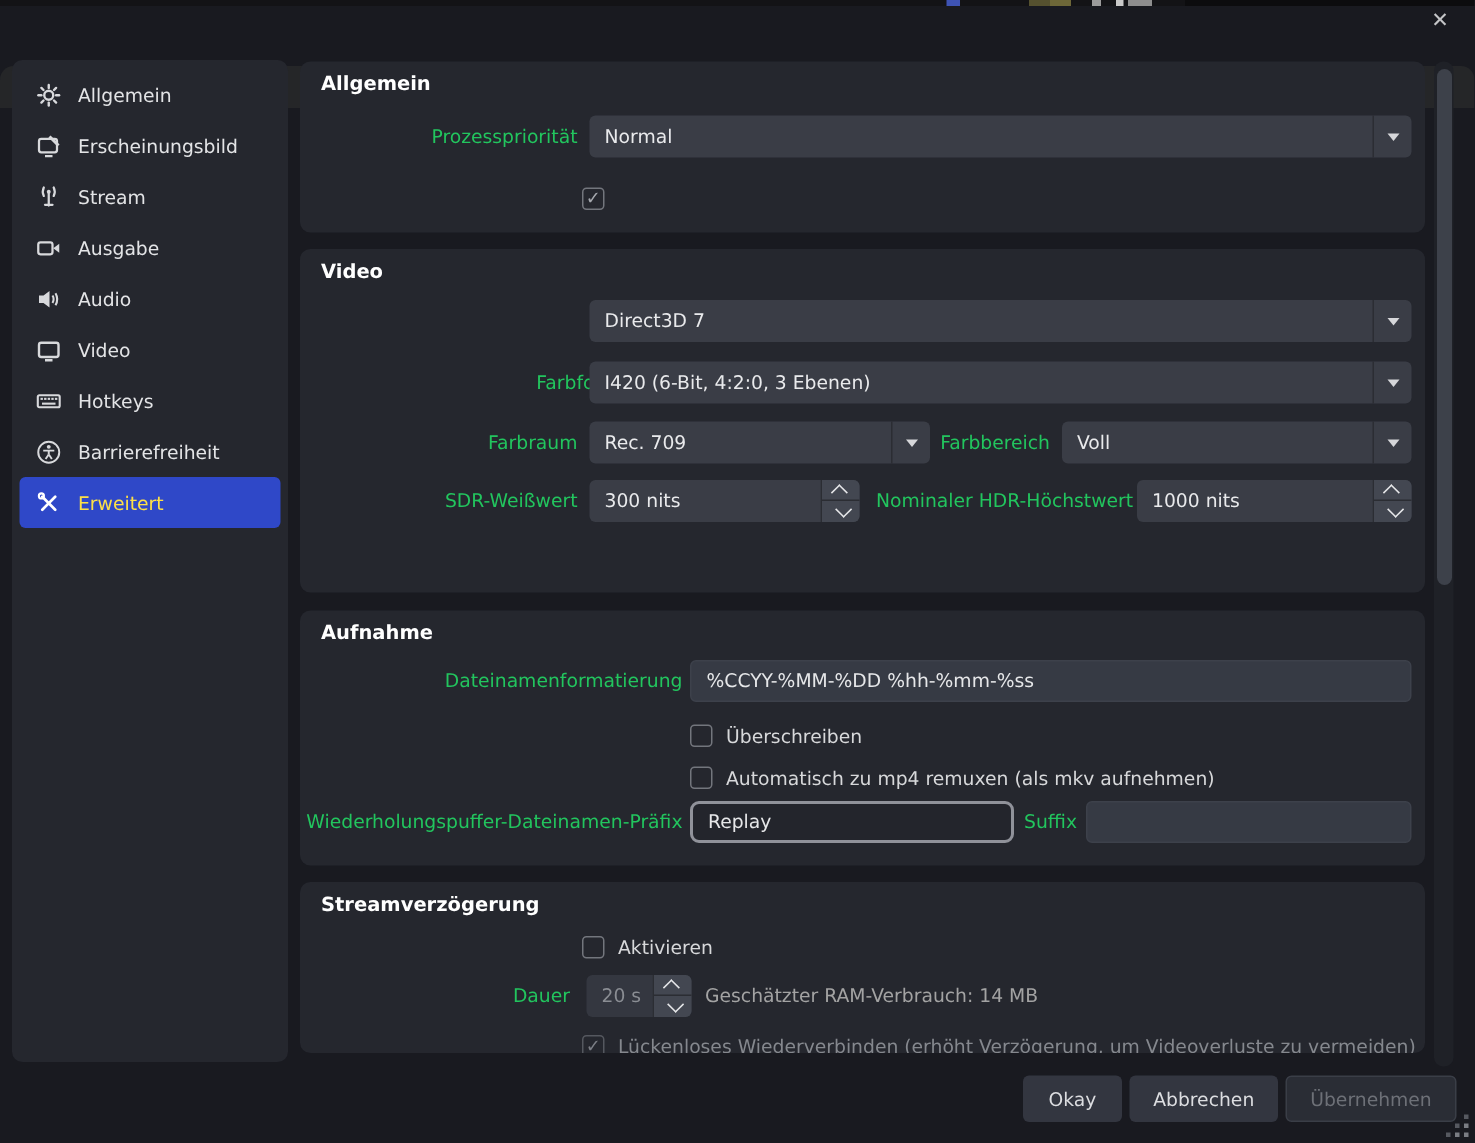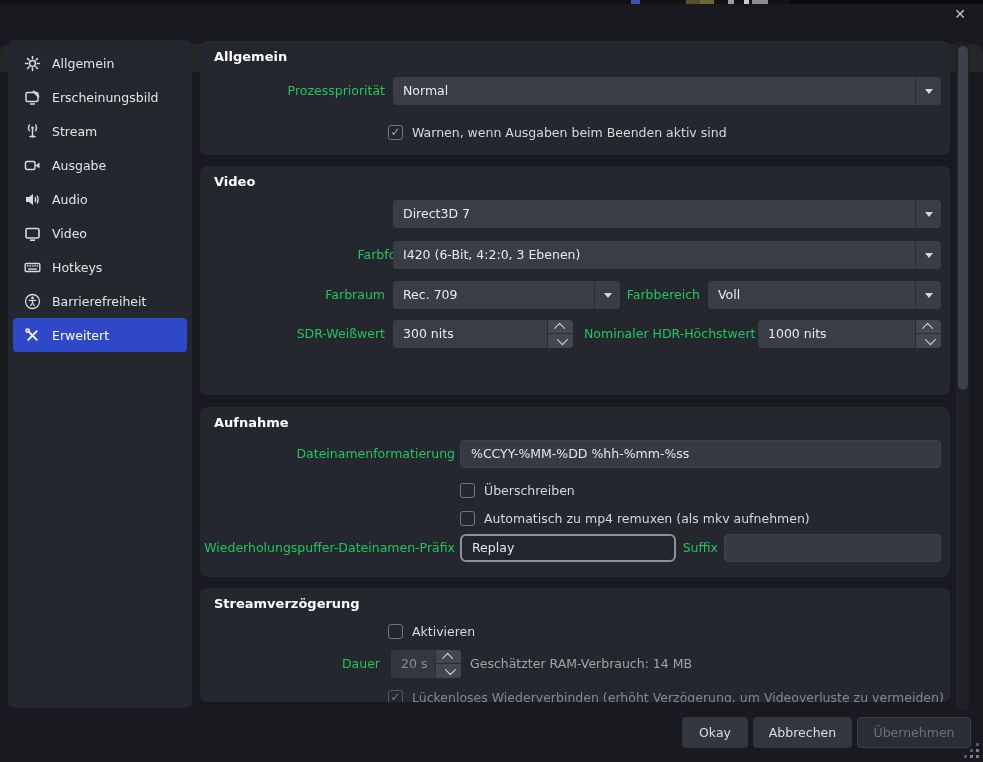--- a/index.html
+++ b/index.html
@@ -16,21 +16,21 @@
     border-radius:9px 9px 0 0;display:flex;align-items:center;margin-top:40px;}
   .titlebar .logo{margin-left:13px;width:17px;height:17px;flex:0 0 auto;}
   .titlebar .wtitle{margin-left:8px;font-size:12px;color:#cbcccd;}
   .close-btn{position:absolute;right:10px;top:4px;width:26px;height:20px;display:flex;
     align-items:center;justify-content:center;color:#c4c5c7;font-size:14px;cursor:default;}
   
   .sidebar{position:absolute;left:8px;top:40px;width:184px;height:668px;background:#25272e;
     border-radius:7px;padding-top:6px;box-sizing:border-box;}
   .side-item{height:34px;margin:0 5px;border-radius:4px;display:flex;align-items:center;
     padding-left:11px;gap:11px;color:#e3e4e6;font-size:12.5px;}
-  .side-item.selected{background:#2f48c8;color:#ffffff;}
+  .side-item.selected{background:#2f48c8;color:#fde047;}
   .side-item .icn{width:17px;height:17px;display:inline-flex;flex:0 0 auto;}
   .icn svg{width:17px;height:17px;}
   
   .panel{position:absolute;background:#25272e;border-radius:7px;}
   .sec-title{position:absolute;left:14px;top:8px;font-weight:bold;font-size:13px;color:#ffffff;}
   .lbl{position:absolute;height:28px;line-height:28px;font-size:12.5px;color:#22c55e;text-align:right;white-space:nowrap;}
   .combo{position:absolute;height:28px;background:#3a3d46;border-radius:4px;box-sizing:border-box;
     color:#e9eaec;font-size:12.5px;line-height:28px;padding-left:10px;}
   .combo .arrowzone{position:absolute;right:0;top:0;width:25px;height:28px;border-left:1px solid #2b2d33;
     display:flex;align-items:center;justify-content:center;}
@@ -210,21 +210,20 @@
   <div class="combo" style="left:193px;top:36px;width:548px;">
     <span>Normal</span>
     <span class="arrowzone">
         <span class="tri"></span>
       </span>
   </div>
   <div class="cb-row" style="left:188px;top:82px;">
     <span class="checkbox">
         <span>✓</span>
       </span>
-    <span>Warnen, wenn Ausgaben beim Beenden aktiv sind</span>
   </div>
 </div>
 
 <div class="panel" id="panel-video" style="left:200px;top:166px;width:750px;height:229px;">
   <div class="sec-title">Video</div>
 
   <div class="combo" style="left:193px;top:34px;width:548px;">
     <span>Direct3D 7</span>
     <span class="arrowzone">
         <span class="tri"></span>

